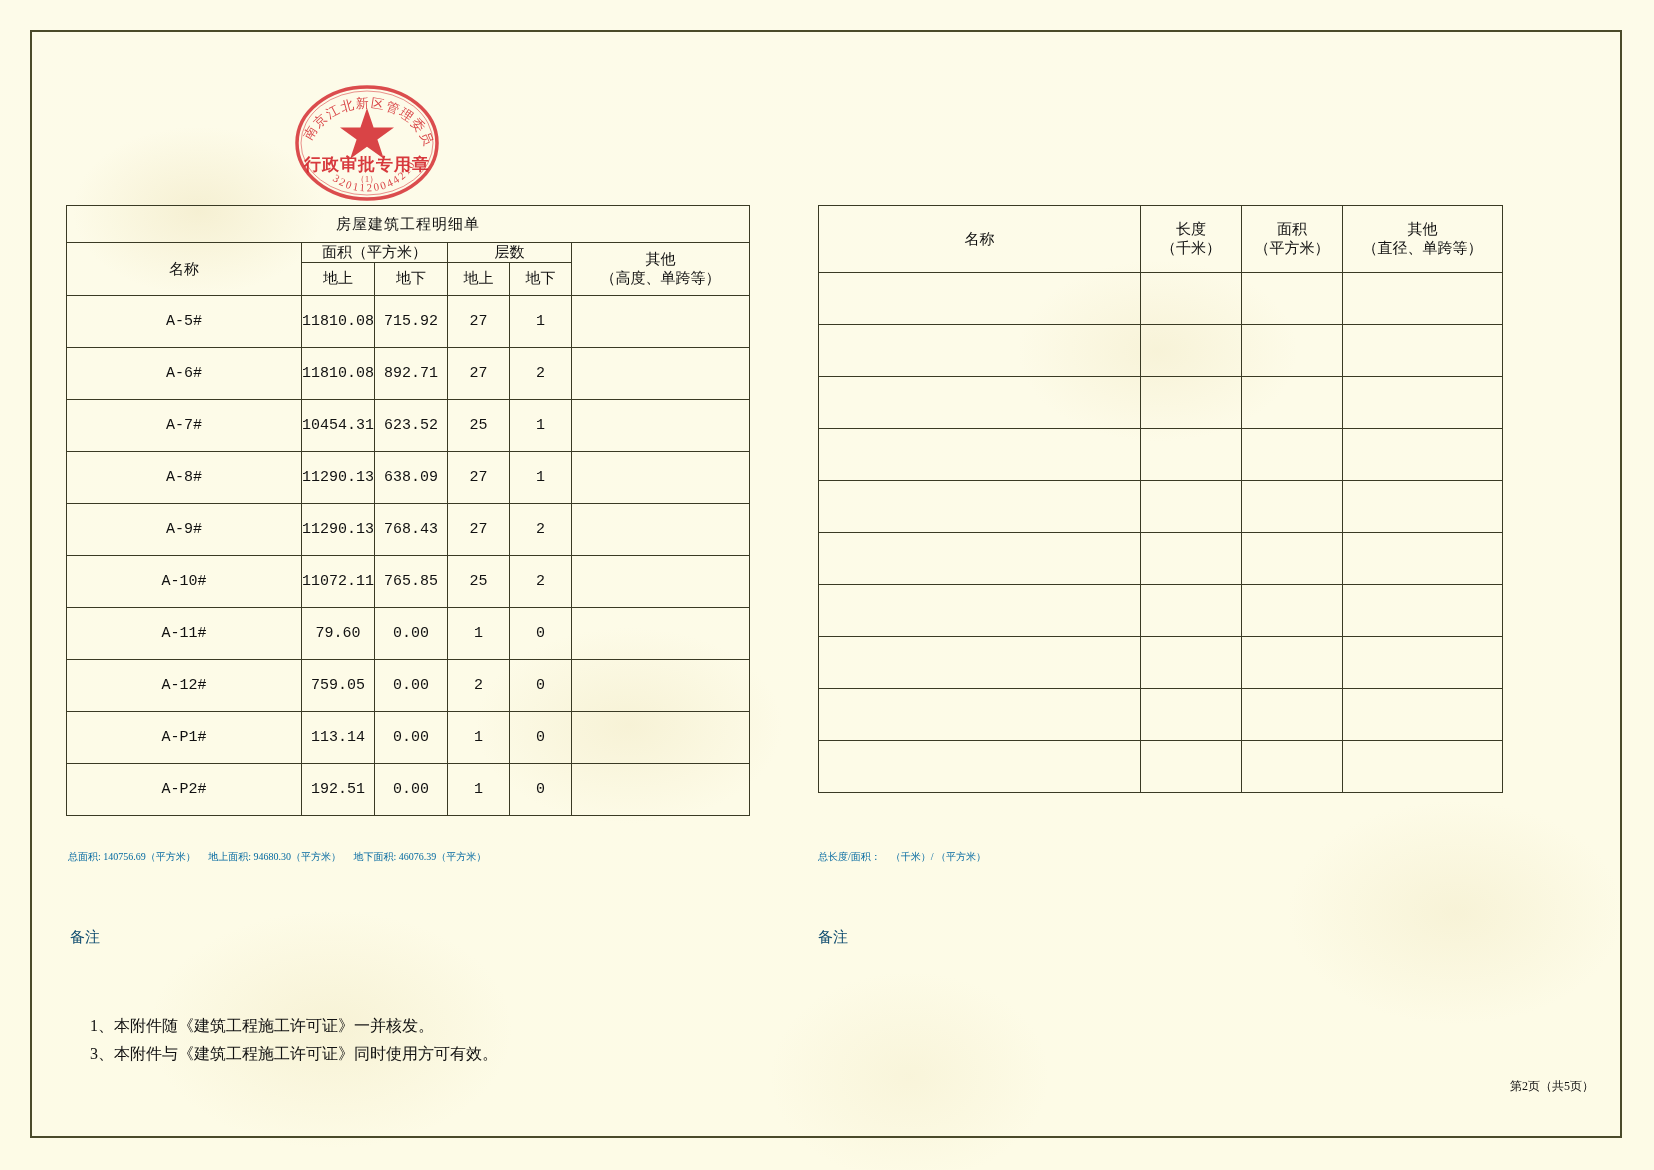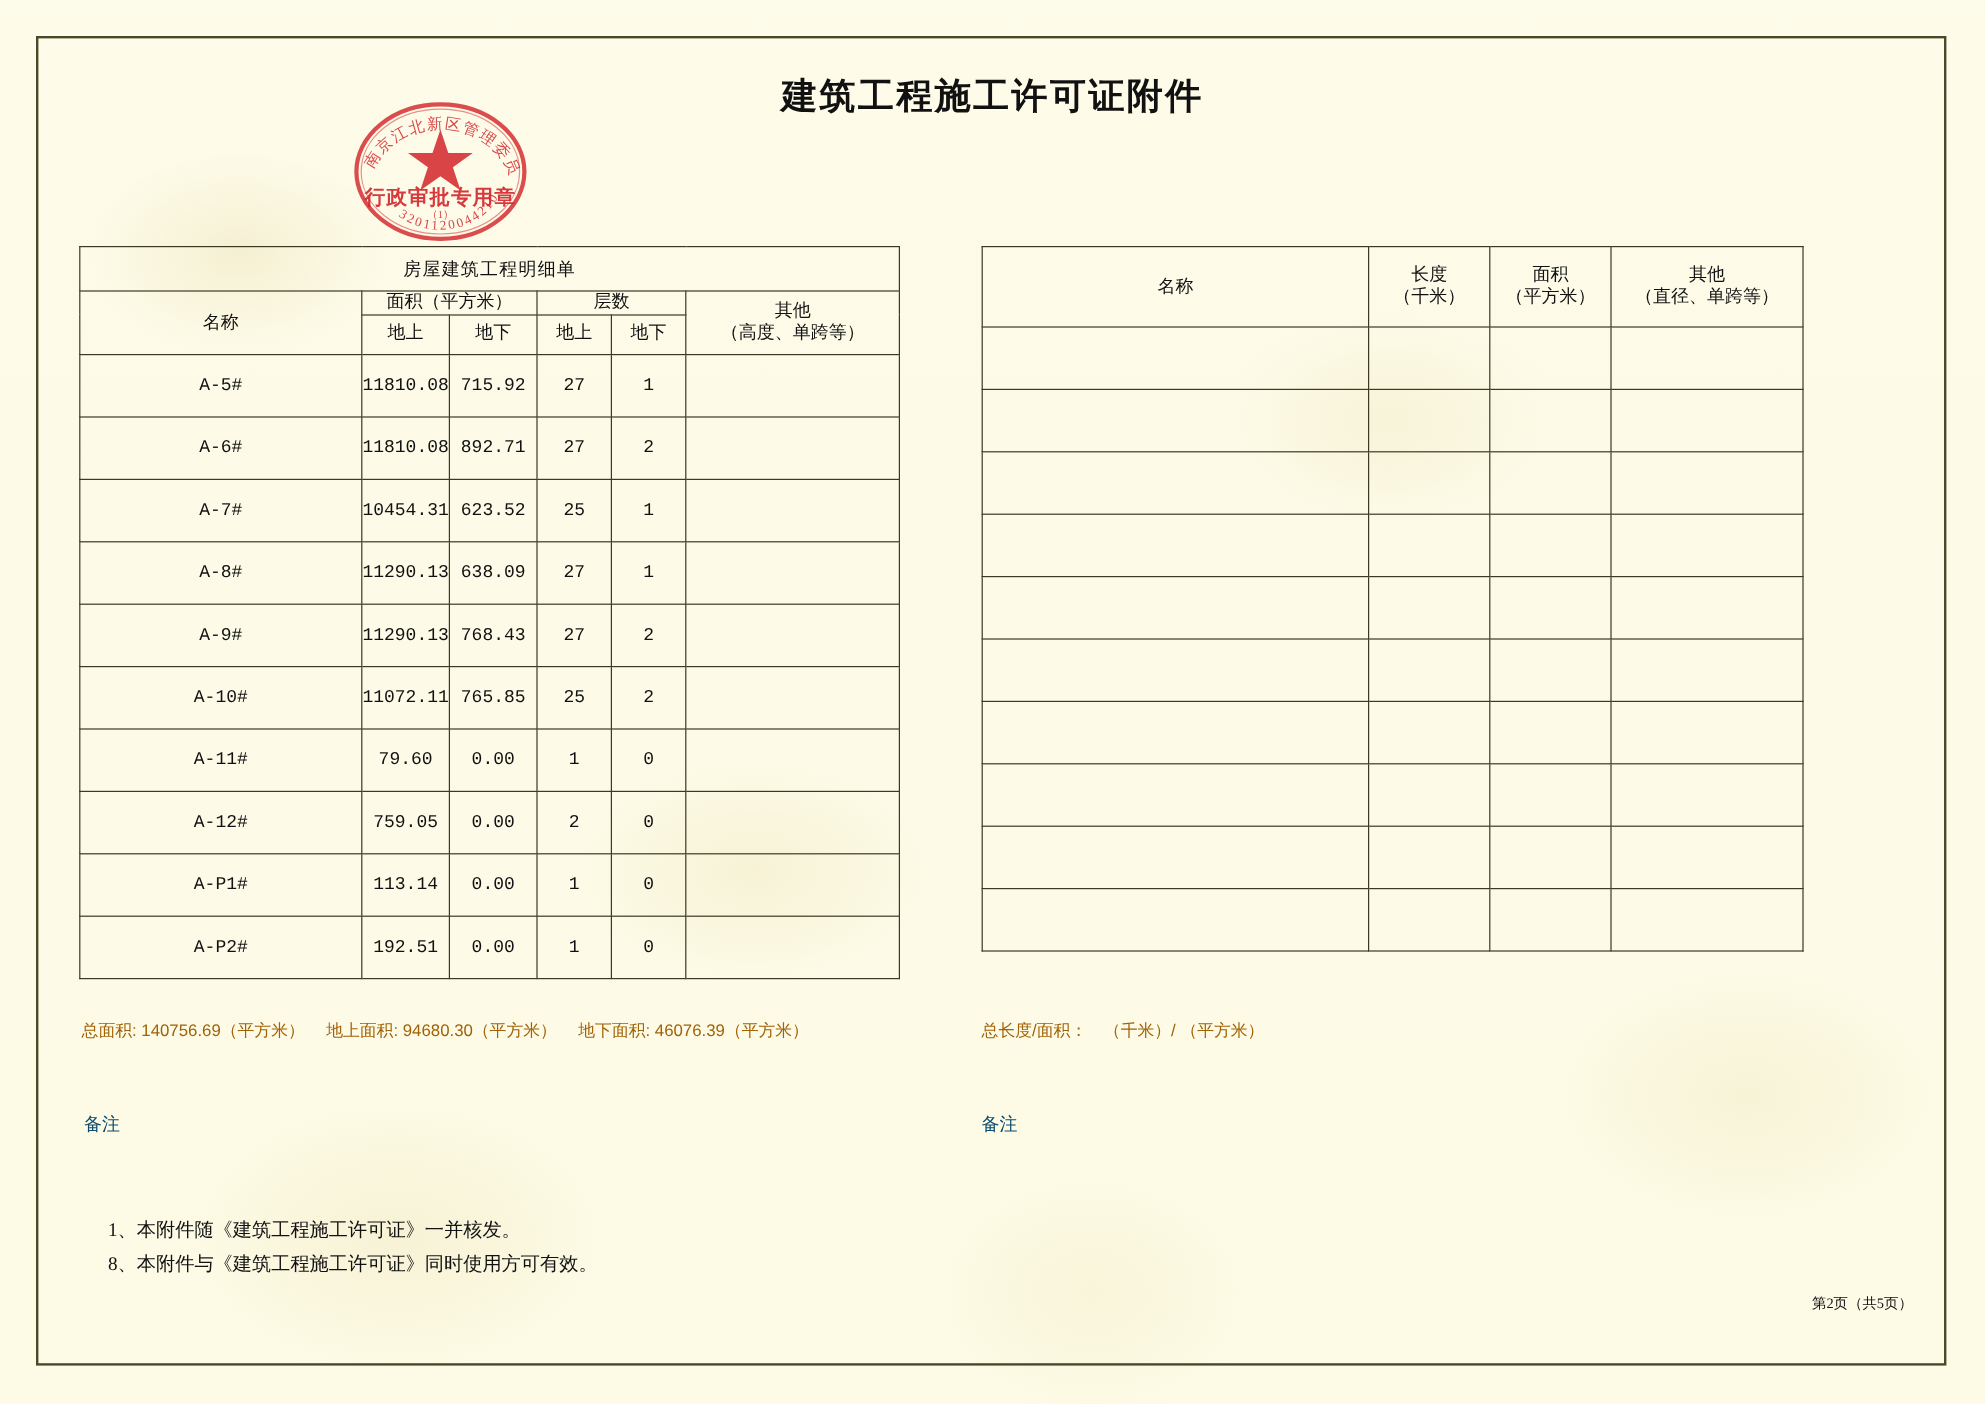--- a/index.html
+++ b/index.html
@@ -133,23 +133,23 @@
     width: 683px;
   }
   
   #right-table {
     left: 818px;
     top: 205px;
     width: 684px;
   }
   .summary {
     position: absolute;
-    font-size: 14px;
-    color: #a16207;
-    font-family: Liberation Sans, sans-serif;
+    font-size: 10px;
+    color: #0369a1;
+    font-family: Liberation Serif, serif;
     white-space: nowrap;
   }
   #left-summary { left: 68px; top: 850px; }
   #right-summary { left: 818px; top: 850px; }
   .remark {
     position: absolute;
     font-size: 15px;
     color: #0c4a6e;
   }
   #left-remark { left: 70px; top: 928px; }
@@ -172,21 +172,20 @@
   }
 </style>
 </head>
 <body>
 
 <div class="paper-bg"></div>
 <div class="page-border"></div>
 
 <div class="content">
 
-  <div class="doc-title">建筑工程施工许可证附件</div>
 
 
   <svg class="seal" viewBox="0 0 158 130">
     <defs>
       <path id="arcTop" d="M 20,72 A 60,52 0 0 1 138,72"></path>
       <path id="arcBottom" d="M 28,78 A 52,44 0 0 0 130,78"></path>
     </defs>
     <ellipse cx="79" cy="65" rx="70" ry="56" fill="none" stroke="#d3252b" stroke-width="3.5" opacity="0.82"></ellipse>
     <ellipse cx="79" cy="65" rx="66" ry="52" fill="none" stroke="#d3252b" stroke-width="1" opacity="0.5"></ellipse>
     <text font-size="13" fill="#d3252b" font-family="'Liberation Serif',serif" opacity="0.85" letter-spacing="1.5">
@@ -399,18 +398,18 @@
         <td class="num-cell"></td>
       </tr>
     </tbody>
   </table>
 
   <div class="summary" id="right-summary">总长度/面积：　（千米）/ （平方米）</div>
   <div class="remark" id="right-remark">备注</div>
 
   <div class="notes">
     <div>1、本附件随《建筑工程施工许可证》一并核发。</div>
-    <div>8、本附件与《建筑工程施工许可证》同时使用方可有效。</div>
+    <div>3、本附件与《建筑工程施工许可证》同时使用方可有效。</div>
   </div>
 
   <div class="page-num">第2页（共5页）</div>
 
 </div>
 
 </body></html>

